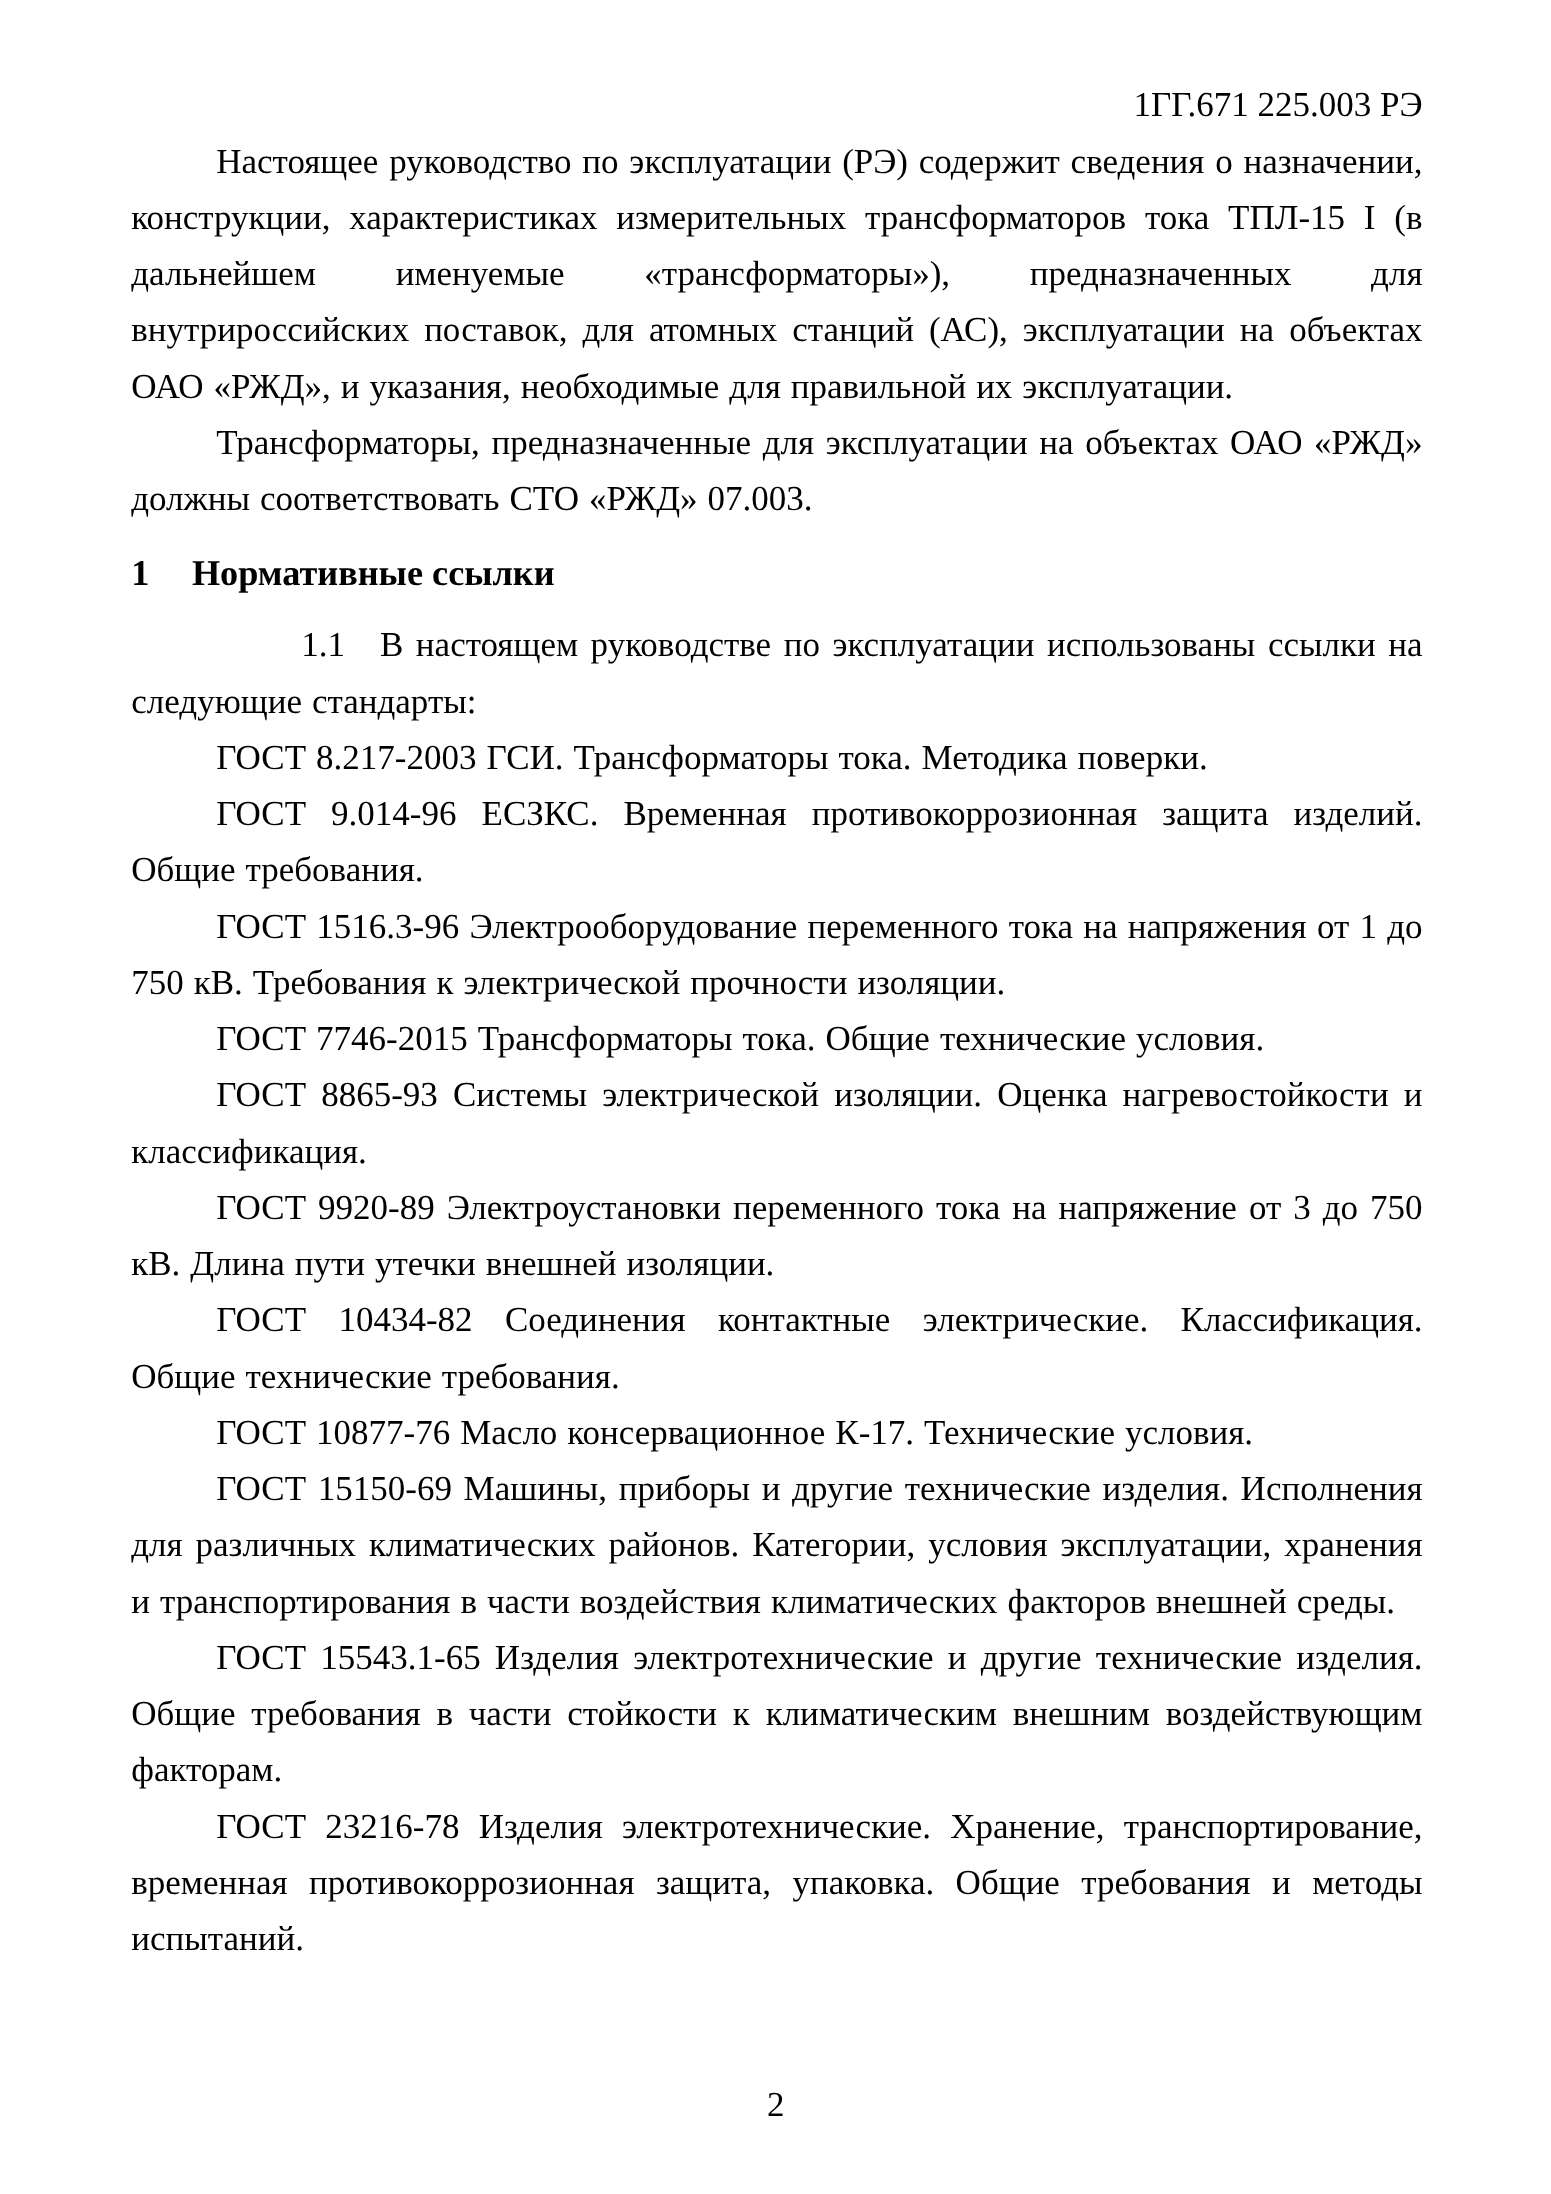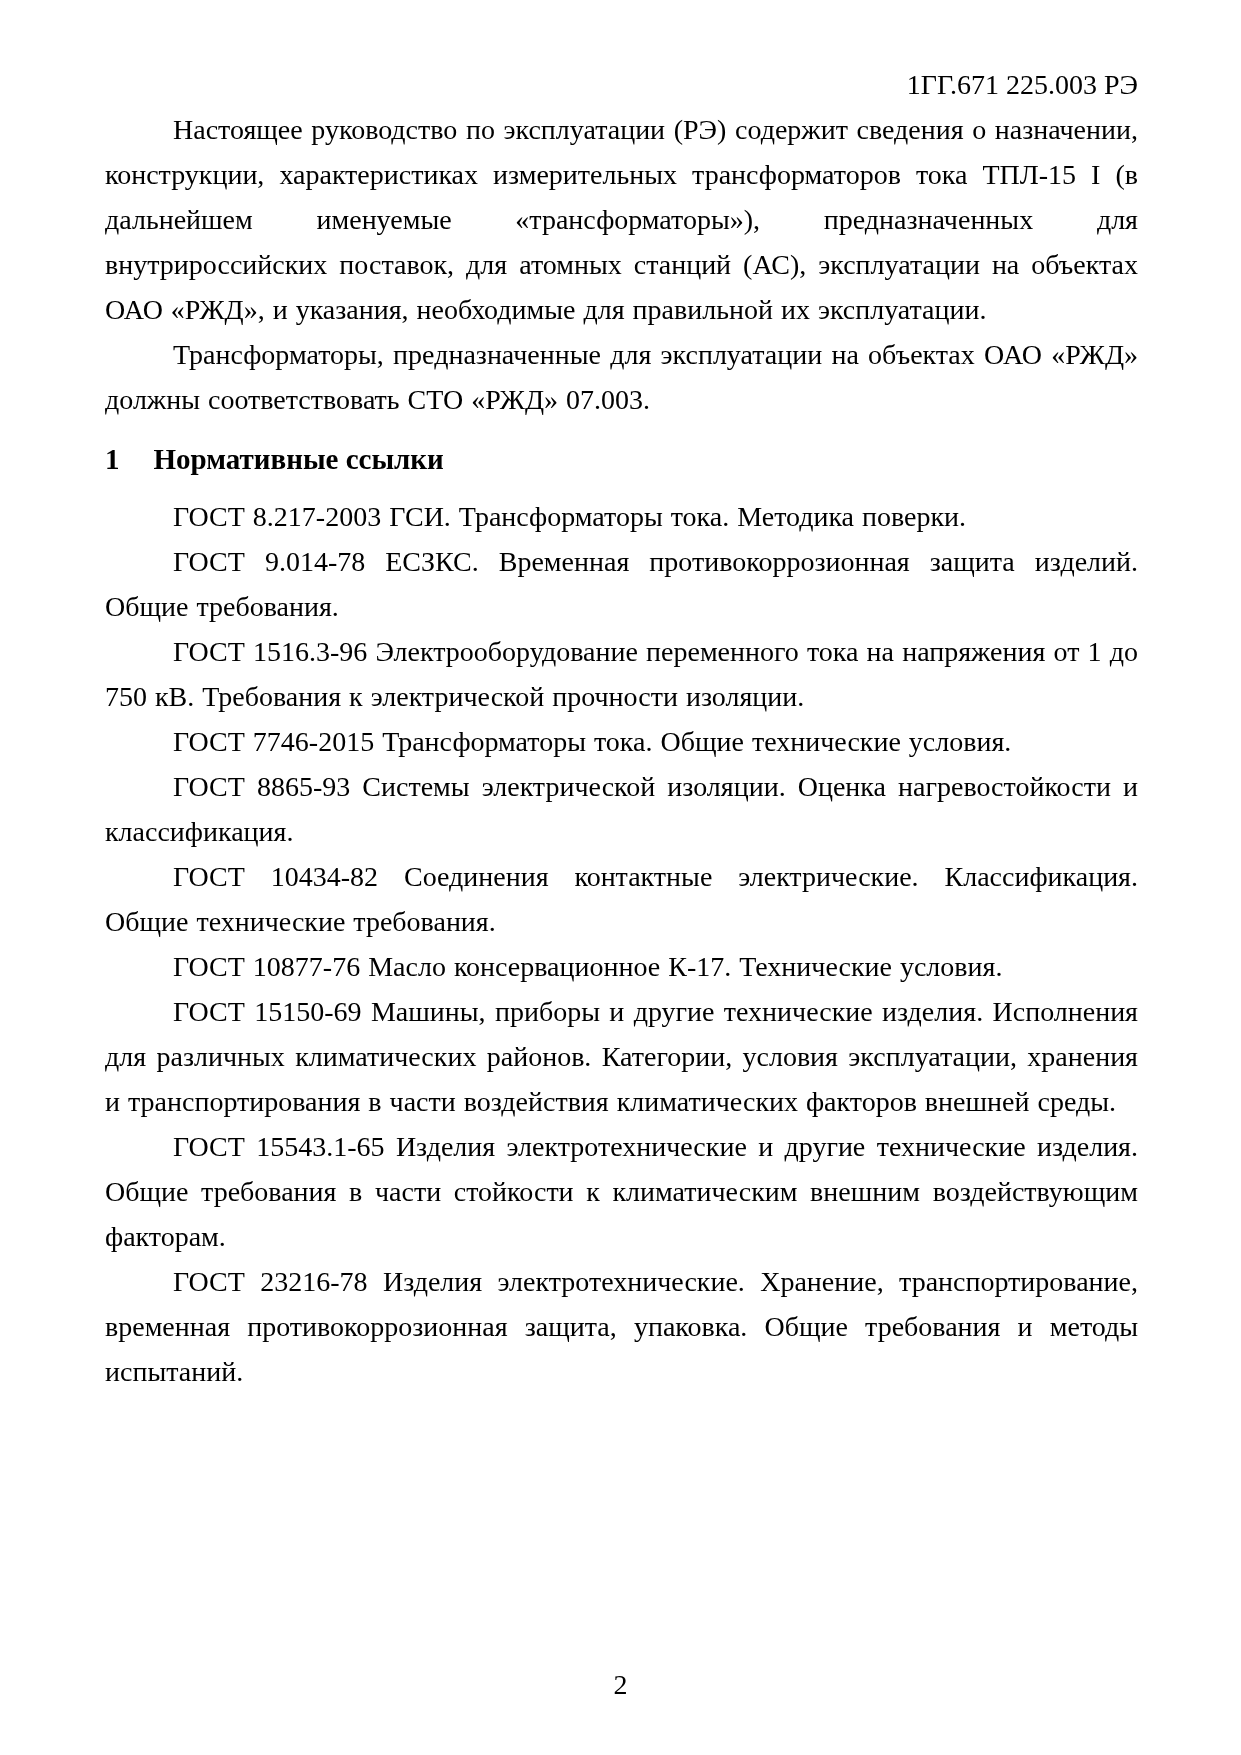--- a/index.html
+++ b/index.html
@@ -70,26 +70,30 @@
     <p class="doc-code">1ГГ.671 225.003 РЭ</p>
 
     <p class="body-par">Настоящее руководство по эксплуатации (РЭ) содержит сведения о назначении, конструкции, характеристиках измерительных трансформаторов тока ТПЛ-15 I (в дальнейшем именуемые «трансформаторы»), предназначенных для внутрироссийских поставок, для атомных станций (АС), эксплуатации на объектах ОАО «РЖД», и указания, необходимые для правильной их эксплуатации.</p>
 
     <p class="body-par">Трансформаторы, предназначенные для эксплуатации на объектах ОАО «РЖД» должны соответствовать СТО «РЖД» 07.003.</p>
 
     <h2 class="section-heading">
       <span class="section-number">1</span><span>Нормативные ссылки</span>
     </h2>
 
+    <p class="body-par">
+      <span class="clause-number">1.1</span><span>В настоящем руководстве по эксплуатации использованы ссылки на следующие стандарты:</span>
+    </p>
 
     <p class="body-par">ГОСТ 8.217-2003 ГСИ. Трансформаторы тока. Методика поверки.</p>
-    <p class="body-par">ГОСТ 9.014-78 ЕСЗКС. Временная противокоррозионная защита изделий. Общие требования.</p>
+    <p class="body-par">ГОСТ 9.014-96 ЕСЗКС. Временная противокоррозионная защита изделий. Общие требования.</p>
     <p class="body-par">ГОСТ 1516.3-96 Электрооборудование переменного тока на напряжения от 1 до 750 кВ. Требования к электрической прочности изоляции.</p>
     <p class="body-par">ГОСТ 7746-2015 Трансформаторы тока. Общие технические условия.</p>
     <p class="body-par">ГОСТ 8865-93 Системы электрической изоляции. Оценка нагревостойкости и классификация.</p>
+    <p class="body-par">ГОСТ 9920-89 Электроустановки переменного тока на напряжение от 3 до 750 кВ. Длина пути утечки внешней изоляции.</p>
     <p class="body-par">ГОСТ 10434-82 Соединения контактные электрические. Классификация. Общие технические требования.</p>
     <p class="body-par">ГОСТ 10877-76 Масло консервационное К-17. Технические условия.</p>
     <p class="body-par">ГОСТ 15150-69 Машины, приборы и другие технические изделия. Исполнения для различных климатических районов. Категории, условия эксплуатации, хранения и транспортирования в части воздействия климатических факторов внешней среды.</p>
     <p class="body-par">ГОСТ 15543.1-65 Изделия электротехнические и другие технические изделия. Общие требования в части стойкости к климатическим внешним воздействующим факторам.</p>
     <p class="body-par">ГОСТ 23216-78 Изделия электротехнические. Хранение, транспортирование, временная противокоррозионная защита, упаковка. Общие требования и методы испытаний.</p>
 
   </div>
 
   <div class="page-number">2</div>
 </div>

